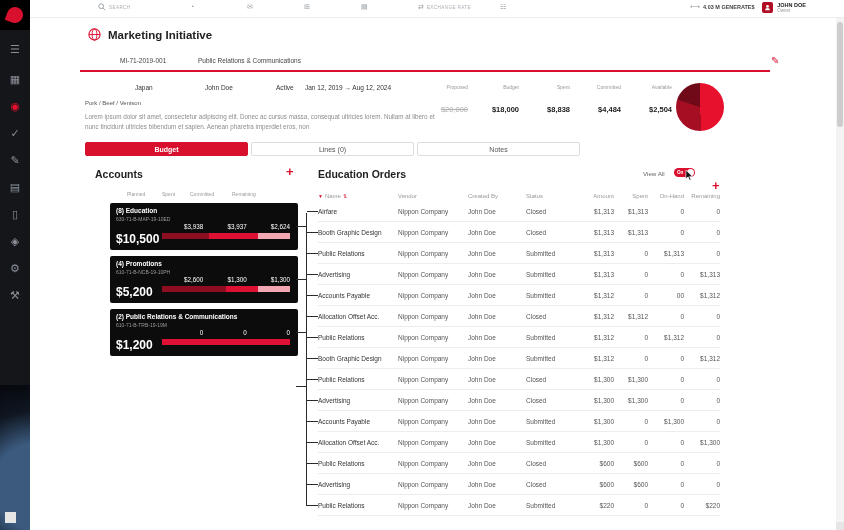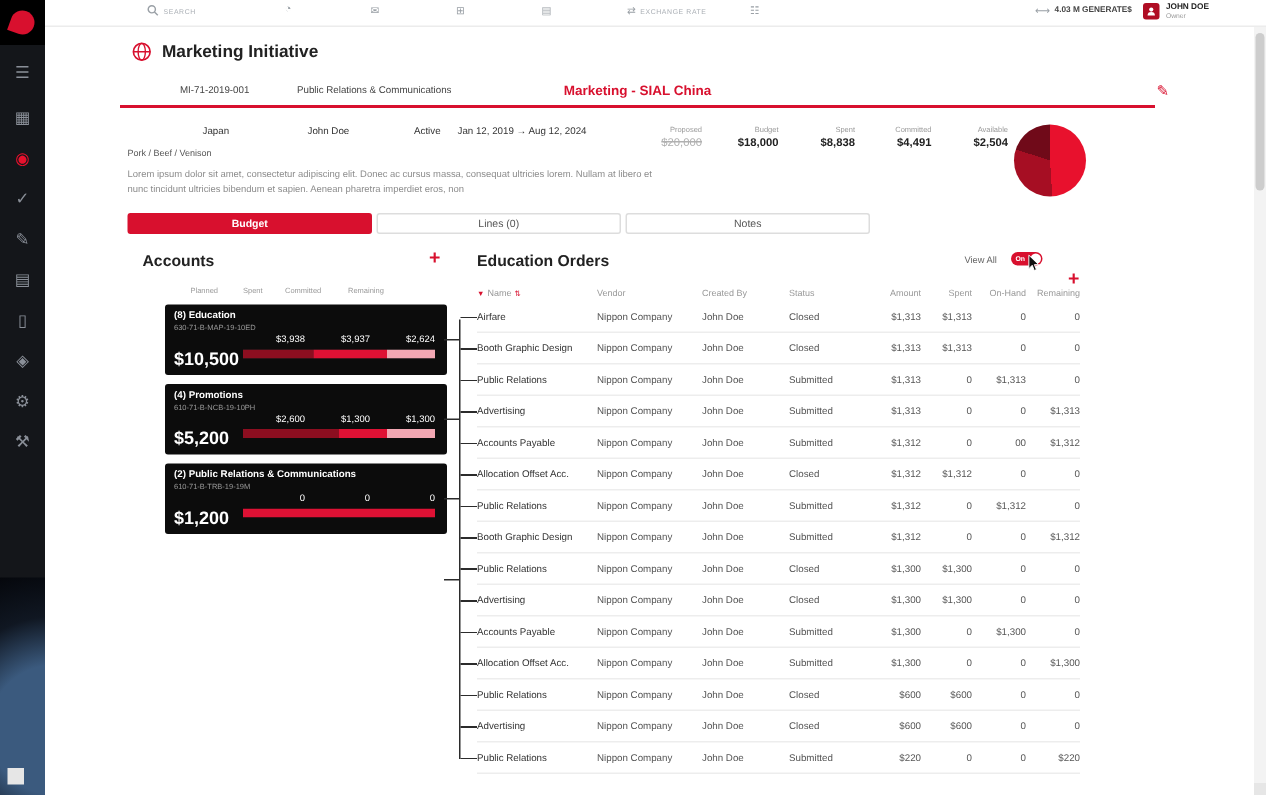--- a/index.html
+++ b/index.html
@@ -49,21 +49,21 @@
   
   .inf { position:absolute; top:84px; font-size:6.5px; color:#333; }
   .tags { position:absolute; left:85px; top:100px; font-size:6px; color:#555; }
   .desc { position:absolute; left:85px; top:112px; width:360px; font-size:6.3px;
           line-height:1.55; color:#8c8c8c; }
 
   .stats { position:absolute; left:430px; top:84px; width:242px; display:flex;
            justify-content:space-between; }
   .stat { text-align:right; min-width:38px; }
   .stat-label { font-size:5px; color:#9a9a9a; }
-  .stat-value { font-size:7.5px; font-weight:bold; color:#222; margin-top:0; }
+  .stat-value { font-size:7.5px; font-weight:bold; color:#222; margin-top:15px; }
   .stat-value.struck { text-decoration:line-through; color:#b0b0b0; font-weight:normal; }
 
   .donut { position:absolute; left:676px; top:83px; width:48px; height:48px; border-radius:50%;
            background:#d8102e; }
 
   
   .tabs { position:absolute; left:85px; top:142px; width:495px; display:flex; gap:3px; }
   .tab { flex:1; height:14px; line-height:13px; text-align:center; font-size:7px; color:#555;
          background:#fff; border:1px solid #ddd; border-radius:2px; cursor:pointer; }
   .tab.active { background:#d8102e; border-color:#d8102e; color:#fff; font-weight:bold; }
@@ -177,21 +177,20 @@
     <circle cx="7" cy="7" r="6" fill="none" stroke="#d8102e" stroke-width="1.2"></circle>
     <ellipse cx="7" cy="7" rx="2.6" ry="6" fill="none" stroke="#d8102e" stroke-width="1"></ellipse>
     <line x1="1" y1="7" x2="13" y2="7" stroke="#d8102e" stroke-width="1"></line>
   </svg>
   <span class="page-title">Marketing Initiative</span>
 </div>
 
 <div class="record-bar">
   <span class="rec-id">MI-71-2019-001</span>
   <span class="rec-cat">Public Relations &amp; Communications</span>
-  <span class="rec-title">Marketing - SIAL China</span>
 </div>
 <span class="edit-pencil">✎</span>
 
 <span class="inf" style="left:135px">Japan</span>
 <span class="inf" style="left:205px">John Doe</span>
 <span class="inf" style="left:276px">Active</span>
 <span class="inf" style="left:305px">Jan 12, 2019 → Aug 12, 2024</span>
 <div class="tags">Pork / Beef / Venison</div>
 <div class="desc">Lorem ipsum dolor sit amet, consectetur adipiscing elit. Donec ac cursus massa, consequat ultricies lorem. Nullam at libero et nunc tincidunt ultricies bibendum et sapien. Aenean pharetra imperdiet eros, non</div>
 
@@ -206,21 +205,21 @@
     <div class="stat-value">$18,000</div>
   </div>
 
   <div class="stat">
     <div class="stat-label">Spent</div>
     <div class="stat-value">$8,838</div>
   </div>
 
   <div class="stat">
     <div class="stat-label">Committed</div>
-    <div class="stat-value">$4,491</div>
+    <div class="stat-value">$4,484</div>
   </div>
 
   <div class="stat">
     <div class="stat-label">Available</div>
     <div class="stat-value">$2,504</div>
   </div>
 </div>
 
 <div class="donut" style="background: conic-gradient(rgb(232, 17, 45) 0%, rgb(232, 17, 45) 49%, rgb(166, 14, 35) 49%, rgb(166, 14, 35) 80%, rgb(112, 10, 25) 80%, rgb(112, 10, 25) 100%);"></div>
 

